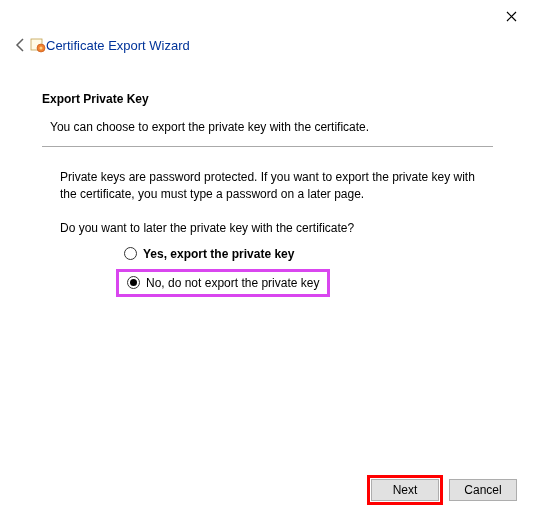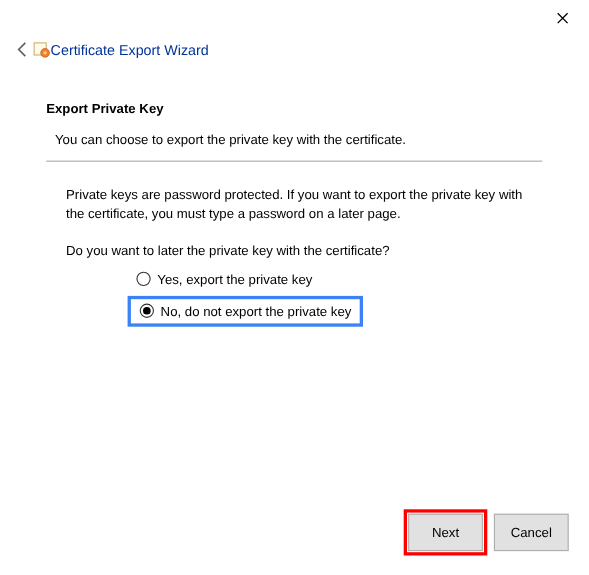--- a/index.html
+++ b/index.html
@@ -97,35 +97,35 @@
       justify-content: center;
       flex-shrink: 0;
     }
     .radio-dot {
       width: 7px;
       height: 7px;
       background: #000;
       border-radius: 50%;
     }
     .highlight-red {
-      border: 3px solid #3b82f6;
+      border: 3px solid #d946ef;
       display: inline-flex;
       padding: 2px 4px;
     }
     .footer {
       position: absolute;
       bottom: 18px;
       right: 18px;
       display: flex;
       gap: 6px;
       align-items: center;
     }
     .btn {
       min-width: 68px;
-      height: 34px;
+      height: 22px;
       background: #e1e1e1;
       border: 1px solid #adadad;
       font-family: inherit;
       font-size: 12px;
       color: #000;
       cursor: pointer;
       padding: 0 12px;
       display: inline-flex;
       align-items: center;
       justify-content: center;
@@ -163,21 +163,21 @@
   <div class="wizard-title">Certificate Export Wizard</div>
 </div>
 
 <div class="content">
   <div class="section-title">Export Private Key</div>
   <div class="section-desc">You can choose to export the private key with the certificate.</div>
   <hr class="divider">
   <div class="info-text">Private keys are password protected. If you want to export the private key with the certificate, you must type a password on a later page.</div>
   <div class="question-text">Do you want to later the private key with the certificate?</div>
 
-  <div class="radio-row" style="margin-bottom:6px;">
+  <div class="radio-row" style="margin-bottom:6px;font-weight:bold;">
     <span class="radio-circle"></span>
     <span>Yes, export the private key</span>
   </div>
 
   <div style="margin-left:74px;">
     <span class="highlight-red">
       <span class="radio-row" style="margin-left:0;">
         <span class="radio-circle">
             <span class="radio-dot"></span>
           </span>

